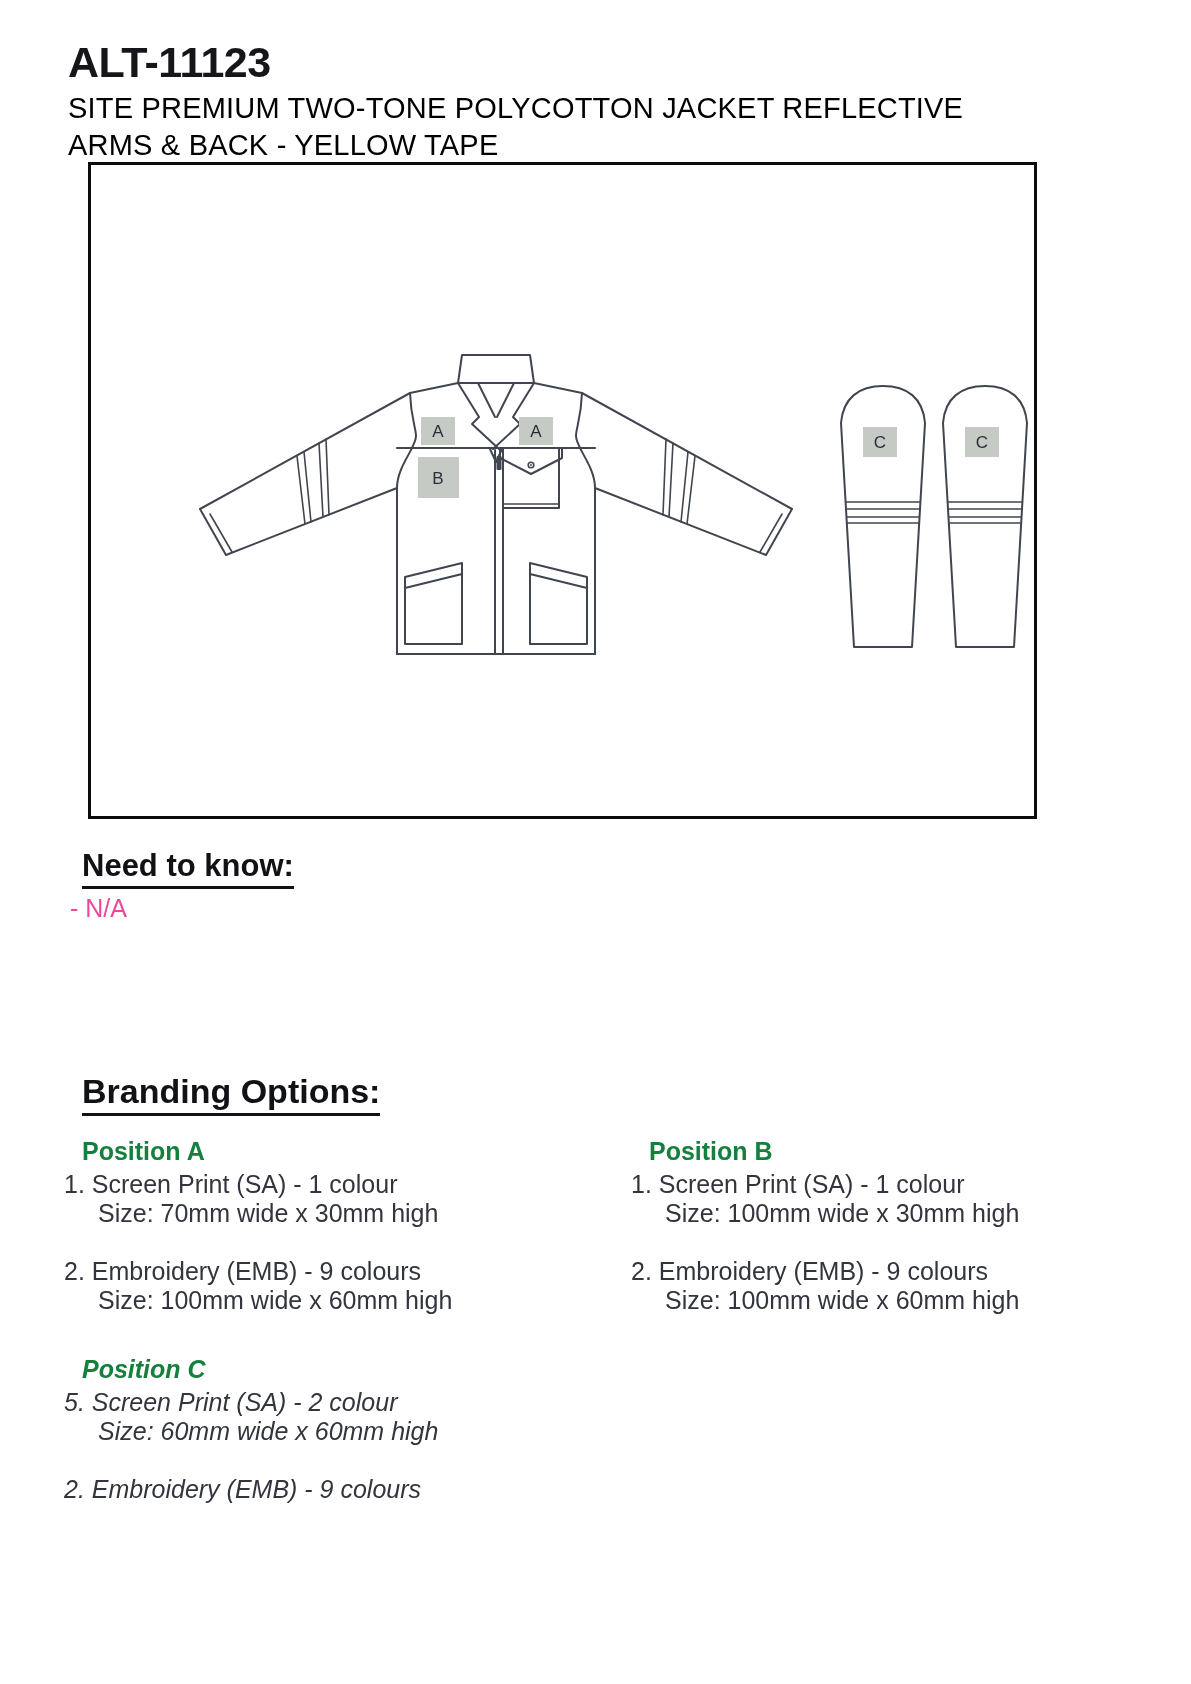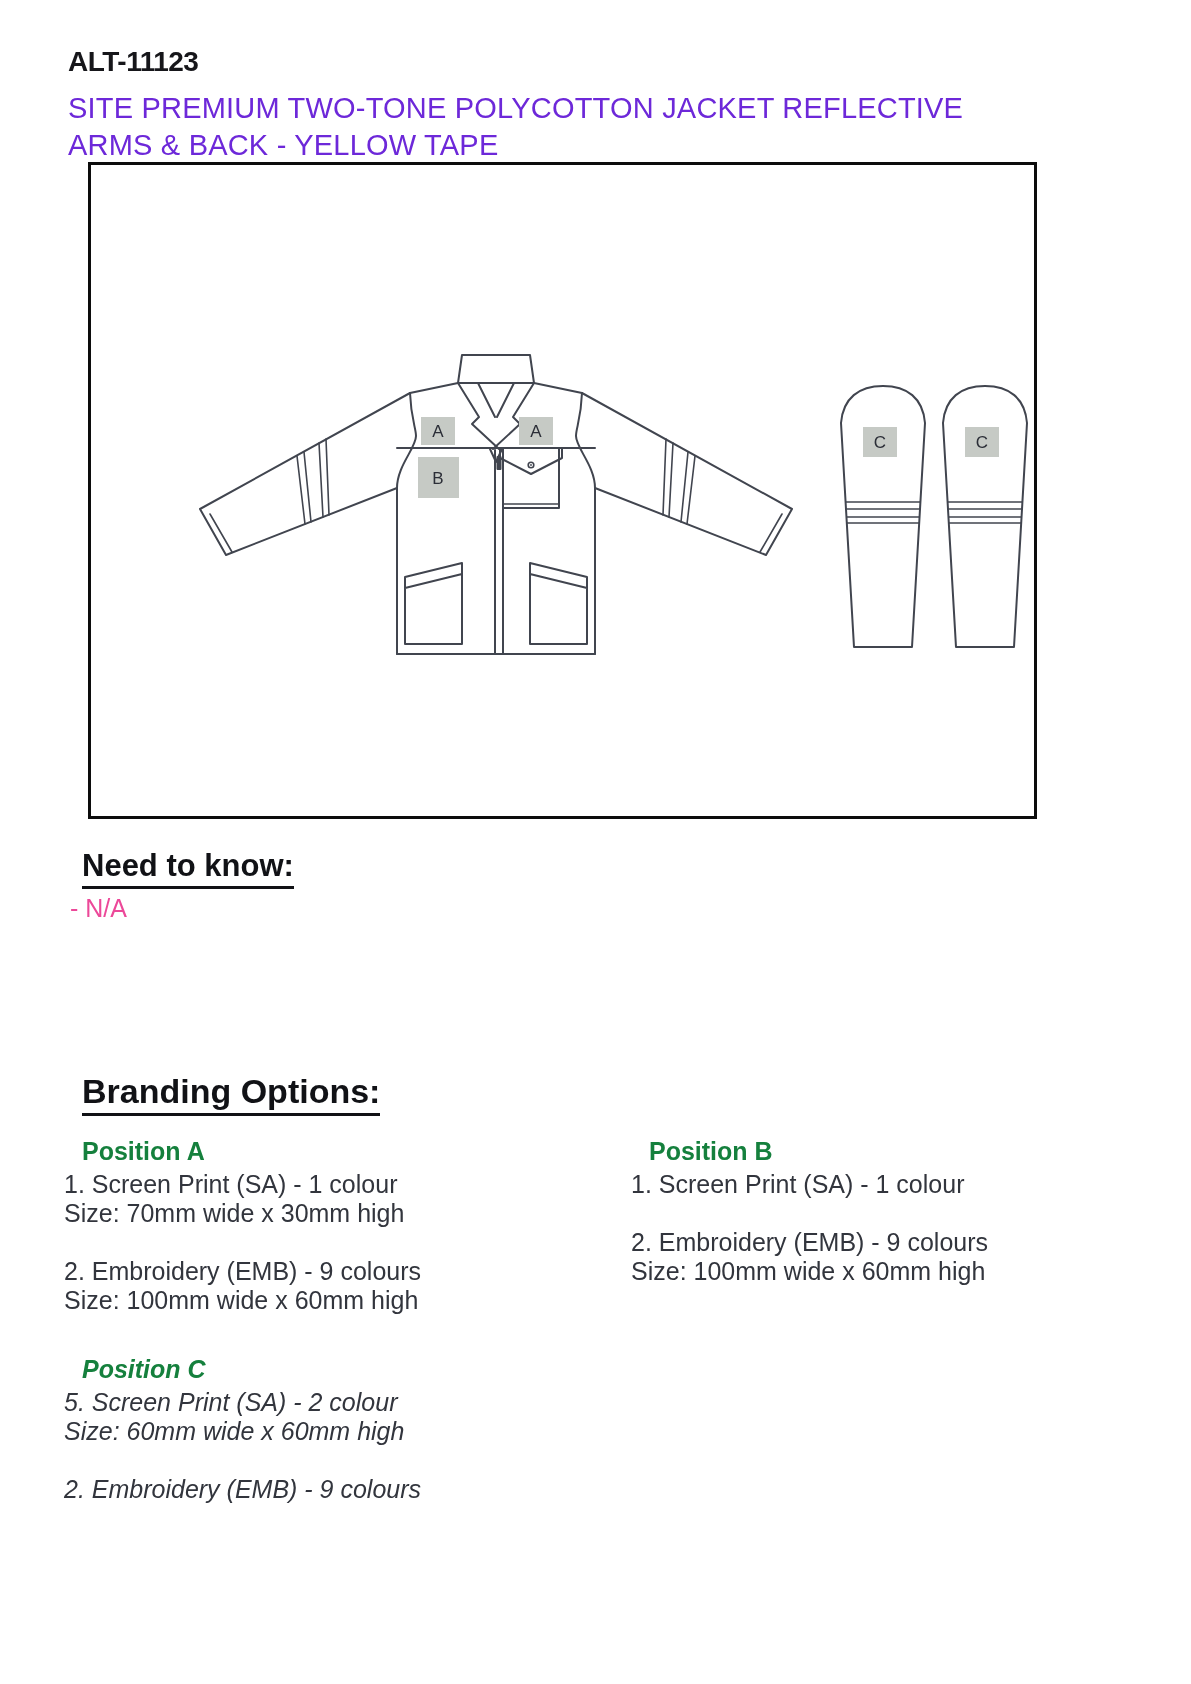--- a/index.html
+++ b/index.html
@@ -2,25 +2,25 @@
 <html><head>
 <meta charset="utf-8">
 <style>
   html,body{margin:0;padding:0;background:#ffffff;}
   .page{
     position:relative;width:1191px;height:1684px;background:#ffffff;
     font-family:"Liberation Sans",sans-serif;overflow:hidden;
   }
   .product-code{
     position:absolute;left:68px;top:38px;margin:0;
-    font-size:28px;font-weight:700;color:#16161a;line-height:48px;letter-spacing:-0.5px;
+    font-size:43px;font-weight:700;color:#16161a;line-height:48px;letter-spacing:-0.5px;
   }
   .product-name{
     position:absolute;left:68px;top:90px;
-    font-size:29px;line-height:37px;color:#6d28d9;letter-spacing:0.2px;white-space:nowrap;
+    font-size:29px;line-height:37px;color:#000000;letter-spacing:0.2px;white-space:nowrap;
   }
   .diagram-box{
     position:absolute;left:88px;top:162px;width:943px;height:651px;
     border:3px solid #0c0c0c;background:#ffffff;
   }
   .diagram-box svg{display:block;width:943px;height:651px;}
   .tech{stroke:#41454f;stroke-width:2;fill:none;stroke-linejoin:round;stroke-linecap:round;}
   .tech-thin{stroke:#41454f;stroke-width:1.6;fill:none;stroke-linecap:round;}
   .marker-rect{fill:#c6cac5;stroke:none;}
   .marker-letter{font-family:"Liberation Sans",sans-serif;font-size:17px;fill:#2b2e37;text-anchor:middle;}
@@ -28,21 +28,21 @@
     position:absolute;margin:8px;color:#111216;font-weight:700;
     border-bottom:3px solid #111216;padding-bottom:2px;display:inline-block;line-height:1.15;
   }
   .need-heading{left:74px;top:840px;font-size:31px;}
   .need-note{position:absolute;left:70px;top:893px;margin:0;font-size:25px;line-height:30px;color:#ec4899;}
   .branding-heading{left:74px;top:1064px;font-size:34px;}
   .pos{position:absolute;width:540px;font-size:25px;color:#32353d;}
   .pos h3{margin:0 0 4px 18px;font-size:25px;line-height:29px;font-weight:700;color:#15803d;}
   .opt{line-height:29px;}
   .opt + .opt{margin-top:29px;}
-  .opt .size{display:block;}
+  .opt .size{display:block;margin-left:34px;}
   .pos-a{left:64px;top:1137px;}
   .pos-b{left:631px;top:1137px;}
   .pos-c{left:64px;top:1355px;font-style:italic;}
 </style>
 </head>
 <body>
 
 <div class="page">
 
   <h1 class="product-code">ALT-11123</h1>
@@ -150,20 +150,21 @@
     <div class="opt">
       <span>2. Embroidery (EMB) - 9 colours</span>
       <span class="size">Size: 100mm wide x 60mm high</span>
     </div>
   </div>
 
   <div class="pos pos-b">
     <h3>Position B</h3>
     <div class="opt">
       <span>1. Screen Print (SA) - 1 colour</span>
+      <span class="size">Size: 100mm wide x 30mm high</span>
     </div>
     <div class="opt">
       <span>2. Embroidery (EMB) - 9 colours</span>
       <span class="size">Size: 100mm wide x 60mm high</span>
     </div>
   </div>
 
   <div class="pos pos-c">
     <h3>Position C</h3>
     <div class="opt">

